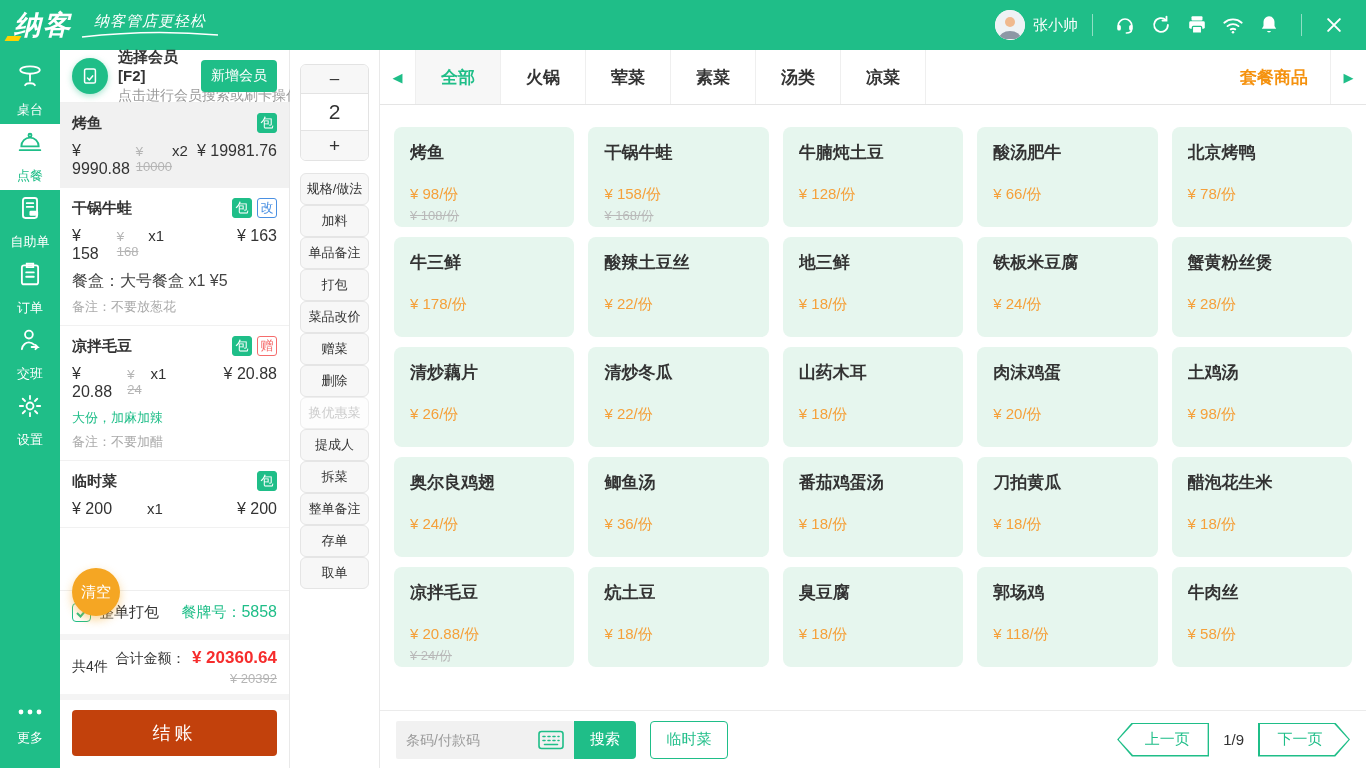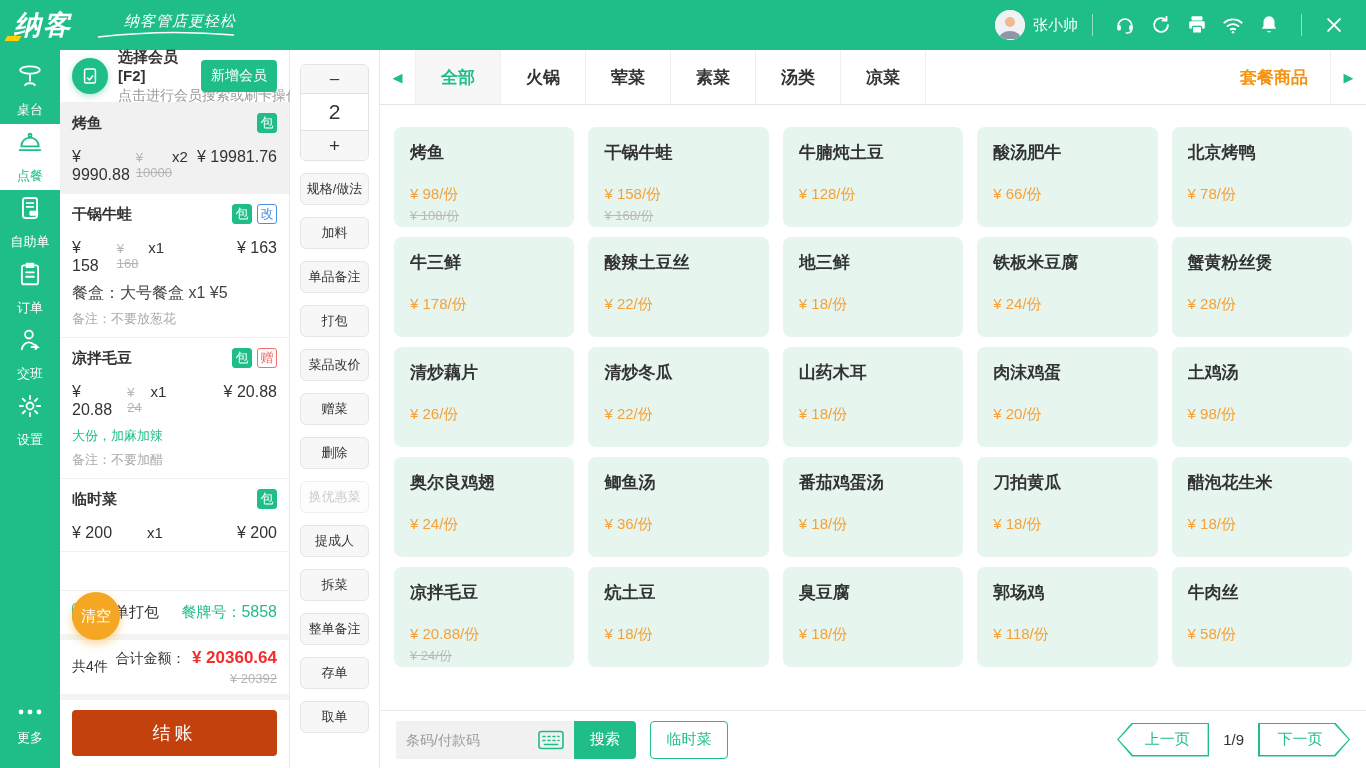--- a/index.html
+++ b/index.html
@@ -4,21 +4,21 @@
 <style>
   *{box-sizing:border-box;margin:0;padding:0}
   html,body{width:1366px;height:768px;overflow:hidden;background:#fff;
     font-family:"Liberation Sans","DejaVu Sans",sans-serif;color:#333}
   button{font-family:inherit;cursor:pointer}
 
   
   .topbar{height:50px;background:#1fbe88;display:flex;align-items:center;padding:0 14px;color:#fff}
   .logo{font-size:27px;font-weight:800;font-style:italic;letter-spacing:2px;position:relative}
   .logo-accent{position:absolute;left:-8px;bottom:2px;width:14px;height:5px;background:#ffd100;transform:skewX(-30deg)}
-  .slogan-wrap{margin-left:24px;display:flex;flex-direction:column;align-items:flex-end}
+  .slogan-wrap{margin-left:8px;display:flex;flex-direction:column;align-items:center}
   .slogan{font-size:15px;font-style:italic;letter-spacing:1px}
   .top-right{margin-left:auto;display:flex;align-items:center}
   .avatar{width:30px;height:30px;border-radius:50%;overflow:hidden;background:#fff;display:block}
   .user-name{font-size:15px;margin-left:8px}
   .tb-divider{width:1px;height:22px;background:rgba(255,255,255,.5);margin:0 14px}
   .tb-icon{width:36px;height:36px;display:flex;align-items:center;justify-content:center;background:transparent;border:none;color:#fff}
   .tb-icon svg{display:block}
 
   
   .main{display:flex;height:718px}
@@ -42,21 +42,21 @@
   .order-items{flex:none}
   .order-item{padding:10px 12px 9px;border-bottom:1px solid #f1f1f1;cursor:pointer;background:#fff}
   .order-item.selected{background:#f1f1f1}
   .oi-top{display:flex;align-items:center}
   .oi-name{font-size:15px;font-weight:bold;color:#333}
   .oi-badges{margin-left:auto;display:flex;gap:5px}
   .badge{display:inline-block;min-width:20px;height:20px;line-height:18px;font-size:13px;text-align:center;border-radius:3px;padding:0 2px}
   .badge-pack{background:#1fbe88;color:#fff;border:1px solid #1fbe88}
   .badge-change{background:#fff;color:#4a90e2;border:1px solid #4a90e2}
   .badge-gift{background:#fff;color:#f56c6c;border:1px solid #f56c6c}
-  .oi-price-row{display:flex;align-items:baseline;margin-top:15px}
+  .oi-price-row{display:flex;align-items:baseline;margin-top:9px}
   .oi-price{font-size:16px;color:#333}
   .oi-orig{font-size:13px;color:#b5b5b5;text-decoration:line-through;margin-left:6px}
   .oi-qty{margin-left:auto;font-size:15px;color:#333;width:44px}
   .oi-total{font-size:16px;color:#333;min-width:86px;text-align:right}
   .oi-extra{font-size:16px;color:#444;margin-top:8px}
   .oi-spec{font-size:13px;color:#1fbe88;margin-top:8px}
   .oi-note{font-size:13px;color:#aaa;margin-top:6px}
 
   .order-spacer{flex:1;position:relative}
   .clear-btn{position:absolute;left:12px;top:40px;width:48px;height:48px;border-radius:50%;border:none;background:#f5a623;color:#fff;font-size:15px;box-shadow:0 4px 10px rgba(245,166,35,.45)}
@@ -77,21 +77,21 @@
   .checkout-wrap{flex:none;padding:10px 12px 12px;border-top:6px solid #f4f4f4}
   .checkout-btn{width:100%;height:46px;background:#c2410c;color:#fff;border:none;border-radius:4px;font-size:18px;letter-spacing:4px}
 
   
   .actions-col{width:90px;background:#fff;border-right:1px solid #e9e9e9;padding:14px 10px;display:flex;flex-direction:column}
   .stepper{border:1px solid #e3e3e3;border-radius:6px;overflow:hidden;margin-bottom:12px;flex:none}
   .step{width:100%;display:flex;align-items:center;justify-content:center;border:none;background:#f7f7f7;color:#333}
   .step-minus{height:29px;font-size:17px;border-bottom:1px solid #e3e3e3}
   .step-qty{height:37px;background:#fff;font-size:21px;border-bottom:1px solid #e3e3e3}
   .step-plus{height:29px;font-size:19px}
-  .action-list{display:flex;flex-direction:column;gap:12px}
+  .action-list{display:flex;flex-direction:column;gap:0}
   .action-btn{height:32px;background:#f7f7f7;border:1px solid #e5e5e5;border-radius:6px;font-size:13px;color:#333;white-space:nowrap}
   .action-btn.disabled{color:#ccc;background:#fdfdfd;border-color:#eee;cursor:default}
 
   
   .right-panel{flex:1;display:flex;flex-direction:column;min-width:0}
   .tabs-row{height:55px;flex:none;display:flex;align-items:stretch;border-bottom:1px solid #e5e5e5}
   .tab-arrow{width:36px;display:flex;align-items:center;justify-content:center;color:#1fbe88;font-size:13px;cursor:pointer;border-right:1px solid #efefef}
   .tab-arrow.right{border-right:none;border-left:1px solid #efefef}
   .tabs{display:flex}
   .tab{width:85px;display:flex;align-items:center;justify-content:center;font-size:17px;font-weight:bold;color:#333;border-right:1px solid #efefef;cursor:pointer}

